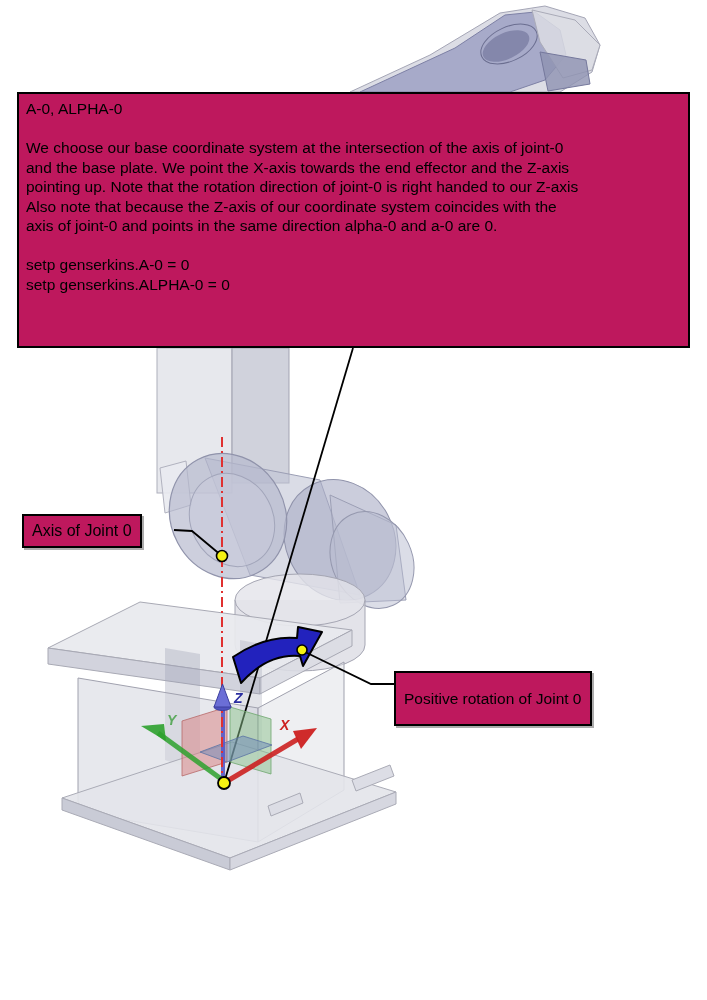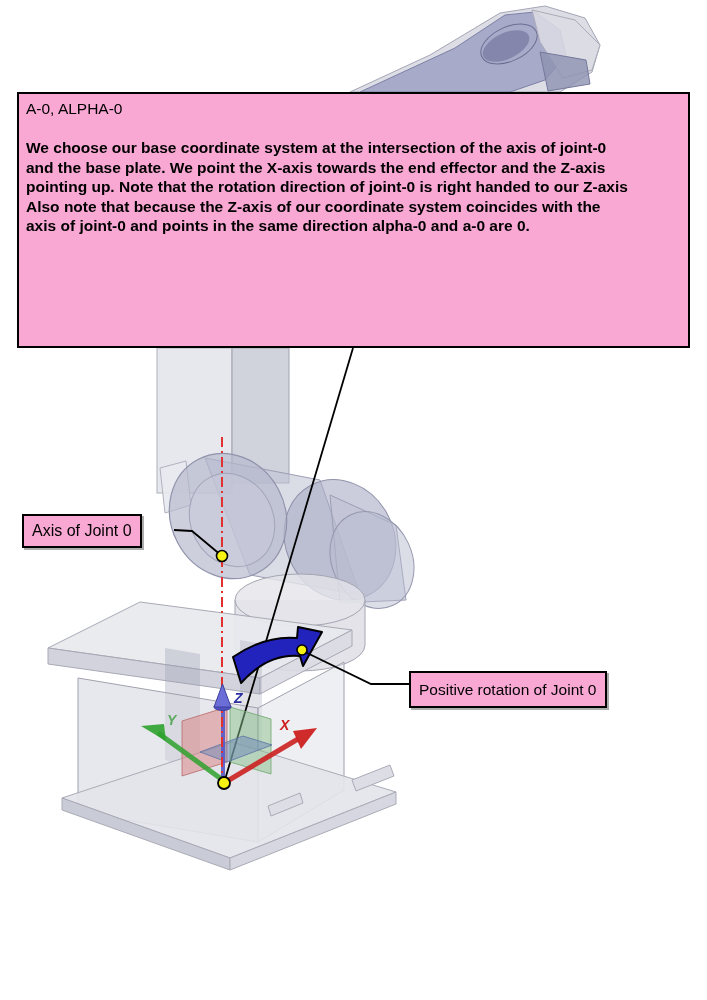--- a/index.html
+++ b/index.html
@@ -1,30 +1,30 @@
 <!DOCTYPE html>
 <html><head>
 <meta charset="utf-8">
 <style>
   html,body{margin:0;padding:0;background:#fff;}
   #stage{position:relative;width:707px;height:1000px;background:#ffffff;overflow:hidden;
          font-family:"Liberation Sans",sans-serif;}
   #scene{position:absolute;left:0;top:0;z-index:1;}
 
-  .callout{position:absolute;z-index:3;background:#f9a8d4;border:2px solid #000;
+  .callout{position:absolute;z-index:3;background:#be185d;border:2px solid #000;
            color:#000;box-shadow:2px 2px 0 rgba(70,70,70,.45);}
 
   #info-box{left:17px;top:92px;width:673px;height:256px;box-sizing:border-box;
             padding:5px 7px;font-size:15.5px;line-height:19.5px;box-shadow:none;}
   .ib-title{margin:0 0 19.5px 0;}
-  .pre{white-space:pre-line;font-weight:bold;}
+  .pre{white-space:pre-line;}
   .ib-paragraph{margin:0 0 19.5px 0;}
 
   #axis-label{left:22px;top:514px;font-size:16px;line-height:24px;padding:3px 8px;}
-  #rotation-label{left:409px;top:671px;font-size:15.5px;line-height:19px;padding:7px 8px;}
+  #rotation-label{left:394px;top:671px;font-size:15.5px;line-height:19px;padding:16px 8px;}
 
   text.axis-letter{font-family:"Liberation Sans",sans-serif;font-weight:bold;font-style:italic;font-size:14px;}
 </style>
 </head>
 <body>
 
 <div id="stage">
 
   <svg id="scene" width="707" height="1000" viewBox="0 0 707 1000">
 
@@ -110,19 +110,21 @@
     <text x="234" y="703" class="axis-letter" fill="#2b2ea0">Z</text>
   </svg>
 
   <div id="info-box" class="callout">
     <div class="ib-title">A-0, ALPHA-0</div>
     <div class="ib-paragraph pre">We choose our base coordinate system at the intersection of the axis of joint-0
 and the base plate. We point the X-axis towards the end effector and the Z-axis
 pointing up. Note that the rotation direction of joint-0 is right handed to our Z-axis
 Also note that because the Z-axis of our coordinate system coincides with the
 axis of joint-0 and points in the same direction alpha-0 and a-0 are 0.</div>
+    <div class="pre">setp genserkins.A-0 = 0
+setp genserkins.ALPHA-0 = 0</div>
   </div>
 
   <div id="axis-label" class="callout">Axis of Joint 0</div>
 
   <div id="rotation-label" class="callout">Positive rotation of Joint 0</div>
 
 </div>
 
 </body></html>

